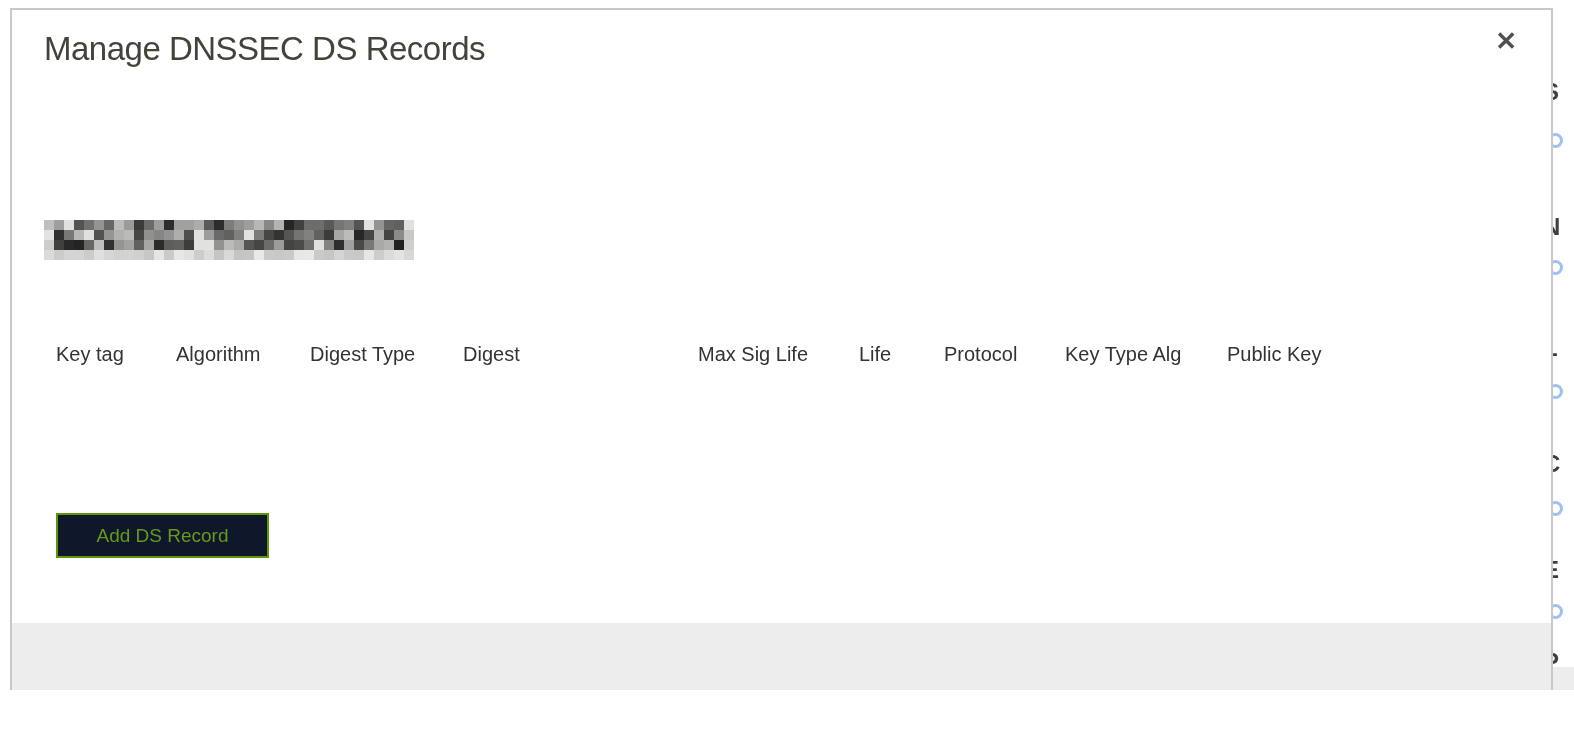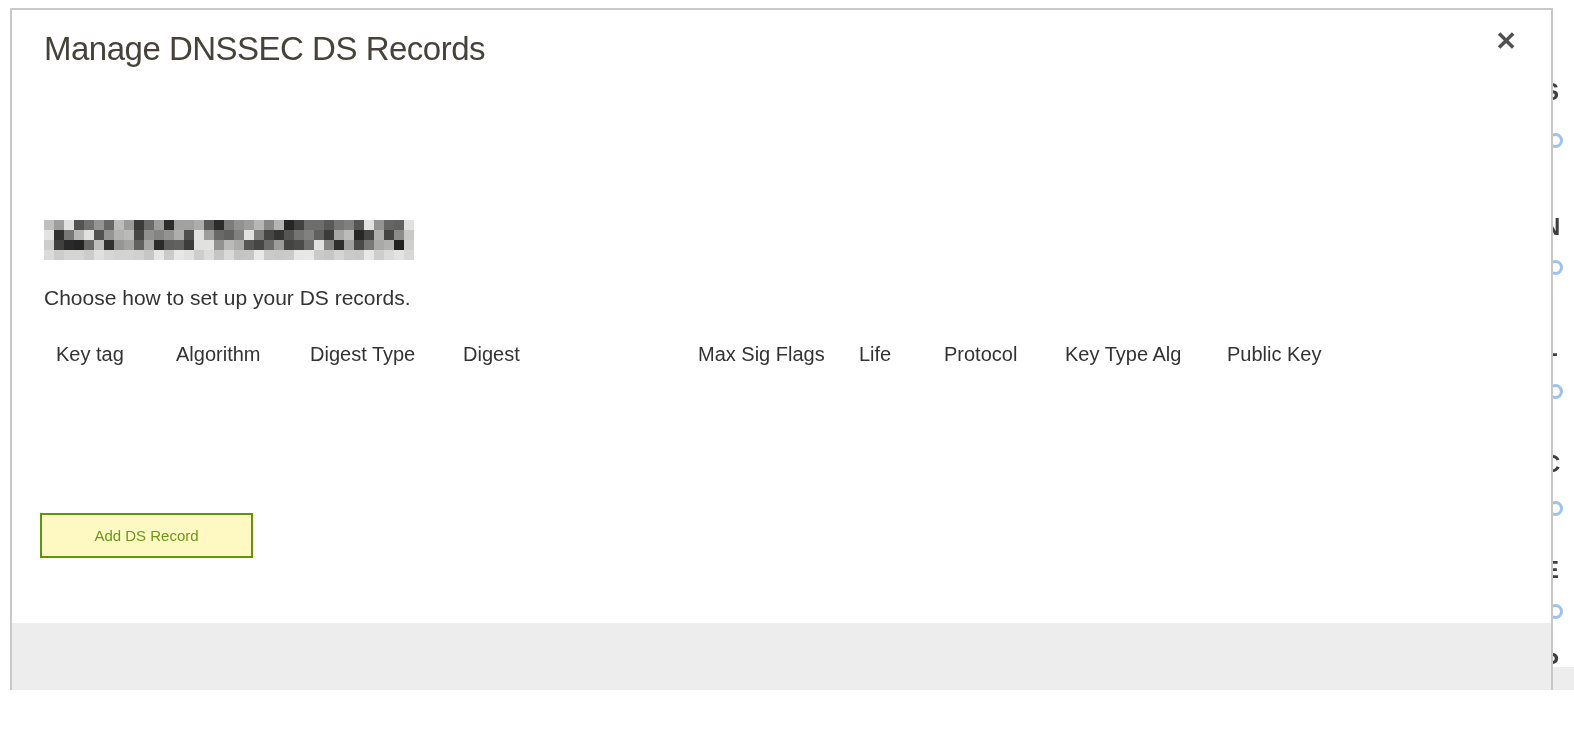--- a/index.html
+++ b/index.html
@@ -41,23 +41,23 @@
     overflow:hidden;white-space:nowrap;
   }
   table.ds td{padding:0 0 0 12px;overflow:hidden;white-space:nowrap;}
   table.ds tbody tr:nth-child(1){background:#f7f7f6;border-top:1px solid #e2e2e2;height:59px;}
   table.ds tbody tr:nth-child(2){background:#fff;border-bottom:2px solid #c9c9c9;height:62px;}
   td.struck{text-decoration:line-through;}
   td.action-cell{text-align:right;padding-right:20px;}
   a.undo-link{color:var(--link-blue);text-decoration:none;cursor:pointer;font-size:20px;}
   
   .add-btn{
-    position:absolute;left:28px;top:503px;width:213px;height:45px;
-    background:#fef9c3;border:2px solid var(--outline-green);color:#68991a;
-    font-size:15px;font-family:inherit;cursor:pointer;box-sizing:border-box;
+    position:absolute;left:44px;top:503px;width:213px;height:45px;
+    background:#0f172a;border:2px solid var(--outline-green);color:#68991a;
+    font-size:19px;font-family:inherit;cursor:pointer;box-sizing:border-box;
   }
   
   .footer{position:absolute;left:0;right:0;top:613px;bottom:0;background:var(--footer-gray);}
 </style>
 </head>
 <body>
 
 <div class="screen">
     <span class="bg-ring" style="top: 604px;"></span>
     <span class="bg-ring" style="top: 501px;"></span>
@@ -73,21 +73,20 @@
 
   <div class="bg-strip"></div>
   <div class="bg-gray"></div>
 
   <div class="modal">
     <div class="modal-title">Manage DNSSEC DS Records</div>
     <button class="close-btn">✕</button>
 
     <div class="redacted"><i style="background: rgb(191, 191, 189);"></i><i style="background: rgb(158, 158, 156);"></i><i style="background: rgb(225, 225, 223);"></i><i style="background: rgb(83, 83, 82);"></i><i style="background: rgb(112, 112, 111);"></i><i style="background: rgb(148, 148, 147);"></i><i style="background: rgb(103, 103, 102);"></i><i style="background: rgb(188, 188, 186);"></i><i style="background: rgb(155, 155, 153);"></i><i style="background: rgb(59, 59, 58);"></i><i style="background: rgb(107, 107, 106);"></i><i style="background: rgb(157, 157, 155);"></i><i style="background: rgb(45, 45, 45);"></i><i style="background: rgb(161, 161, 159);"></i><i style="background: rgb(161, 161, 159);"></i><i style="background: rgb(173, 173, 171);"></i><i style="background: rgb(90, 90, 89);"></i><i style="background: rgb(44, 44, 44);"></i><i style="background: rgb(124, 124, 123);"></i><i style="background: rgb(146, 146, 145);"></i><i style="background: rgb(157, 157, 155);"></i><i style="background: rgb(183, 183, 181);"></i><i style="background: rgb(136, 136, 135);"></i><i style="background: rgb(180, 180, 178);"></i><i style="background: rgb(38, 38, 38);"></i><i style="background: rgb(65, 65, 64);"></i><i style="background: rgb(109, 109, 108);"></i><i style="background: rgb(109, 109, 108);"></i><i style="background: rgb(89, 89, 88);"></i><i style="background: rgb(117, 117, 116);"></i><i style="background: rgb(128, 128, 127);"></i><i style="background: rgb(84, 84, 83);"></i><i style="background: rgb(225, 225, 223);"></i><i style="background: rgb(147, 147, 146);"></i><i style="background: rgb(101, 101, 100);"></i><i style="background: rgb(97, 97, 96);"></i><i style="background: rgb(225, 225, 223);"></i><i style="background: rgb(227, 227, 225);"></i><i style="background: rgb(49, 49, 49);"></i><i style="background: rgb(120, 120, 119);"></i><i style="background: rgb(184, 184, 182);"></i><i style="background: rgb(225, 225, 223);"></i><i style="background: rgb(82, 82, 81);"></i><i style="background: rgb(149, 149, 148);"></i><i style="background: rgb(178, 178, 176);"></i><i style="background: rgb(186, 186, 184);"></i><i style="background: rgb(70, 70, 69);"></i><i style="background: rgb(144, 144, 143);"></i><i style="background: rgb(133, 133, 132);"></i><i style="background: rgb(147, 147, 146);"></i><i style="background: rgb(174, 174, 172);"></i><i style="background: rgb(79, 79, 78);"></i><i style="background: rgb(225, 225, 223);"></i><i style="background: rgb(157, 157, 155);"></i><i style="background: rgb(105, 105, 104);"></i><i style="background: rgb(97, 97, 96);"></i><i style="background: rgb(128, 128, 127);"></i><i style="background: rgb(225, 225, 223);"></i><i style="background: rgb(123, 123, 122);"></i><i style="background: rgb(70, 70, 69);"></i><i style="background: rgb(52, 52, 51);"></i><i style="background: rgb(85, 85, 84);"></i><i style="background: rgb(116, 116, 115);"></i><i style="background: rgb(129, 129, 128);"></i><i style="background: rgb(97, 97, 96);"></i><i style="background: rgb(59, 59, 58);"></i><i style="background: rgb(167, 167, 165);"></i><i style="background: rgb(188, 188, 186);"></i><i style="background: rgb(39, 39, 39);"></i><i style="background: rgb(70, 70, 69);"></i><i style="background: rgb(175, 175, 173);"></i><i style="background: rgb(68, 68, 67);"></i><i style="background: rgb(139, 139, 138);"></i><i style="background: rgb(200, 200, 198);"></i><i style="background: rgb(205, 205, 203);"></i><i style="background: rgb(64, 64, 63);"></i><i style="background: rgb(41, 41, 41);"></i><i style="background: rgb(36, 36, 36);"></i><i style="background: rgb(103, 103, 102);"></i><i style="background: rgb(190, 190, 188);"></i><i style="background: rgb(49, 49, 49);"></i><i style="background: rgb(149, 149, 148);"></i><i style="background: rgb(162, 162, 160);"></i><i style="background: rgb(97, 97, 96);"></i><i style="background: rgb(166, 166, 164);"></i><i style="background: rgb(43, 43, 43);"></i><i style="background: rgb(93, 93, 92);"></i><i style="background: rgb(97, 97, 96);"></i><i style="background: rgb(61, 61, 60);"></i><i style="background: rgb(225, 225, 223);"></i><i style="background: rgb(225, 225, 223);"></i><i style="background: rgb(146, 146, 145);"></i><i style="background: rgb(186, 186, 184);"></i><i style="background: rgb(171, 171, 169);"></i><i style="background: rgb(86, 86, 85);"></i><i style="background: rgb(70, 70, 69);"></i><i style="background: rgb(108, 108, 107);"></i><i style="background: rgb(156, 156, 154);"></i><i style="background: rgb(68, 68, 67);"></i><i style="background: rgb(75, 75, 74);"></i><i style="background: rgb(112, 112, 111);"></i><i style="background: rgb(225, 225, 223);"></i><i style="background: rgb(132, 132, 131);"></i><i style="background: rgb(46, 46, 46);"></i><i style="background: rgb(160, 160, 158);"></i><i style="background: rgb(74, 74, 73);"></i><i style="background: rgb(120, 120, 119);"></i><i style="background: rgb(169, 169, 167);"></i><i style="background: rgb(177, 177, 175);"></i><i style="background: rgb(33, 33, 33);"></i><i style="background: rgb(207, 207, 205);"></i><i style="background: rgb(219, 219, 217);"></i><i style="background: rgb(204, 204, 202);"></i><i style="background: rgb(212, 212, 210);"></i><i style="background: rgb(212, 212, 210);"></i><i style="background: rgb(204, 204, 202);"></i><i style="background: rgb(224, 224, 222);"></i><i style="background: rgb(214, 214, 212);"></i><i style="background: rgb(210, 210, 208);"></i><i style="background: rgb(211, 211, 209);"></i><i style="background: rgb(208, 208, 206);"></i><i style="background: rgb(199, 199, 197);"></i><i style="background: rgb(230, 230, 228);"></i><i style="background: rgb(202, 202, 200);"></i><i style="background: rgb(231, 231, 229);"></i><i style="background: rgb(225, 225, 223);"></i><i style="background: rgb(205, 205, 203);"></i><i style="background: rgb(220, 220, 218);"></i><i style="background: rgb(197, 197, 195);"></i><i style="background: rgb(217, 217, 215);"></i><i style="background: rgb(196, 196, 194);"></i><i style="background: rgb(198, 198, 196);"></i><i style="background: rgb(233, 233, 231);"></i><i style="background: rgb(202, 202, 200);"></i><i style="background: rgb(200, 200, 198);"></i><i style="background: rgb(202, 202, 200);"></i><i style="background: rgb(231, 231, 229);"></i><i style="background: rgb(232, 232, 230);"></i><i style="background: rgb(202, 202, 200);"></i><i style="background: rgb(198, 198, 196);"></i><i style="background: rgb(212, 212, 210);"></i><i style="background: rgb(202, 202, 200);"></i><i style="background: rgb(200, 200, 198);"></i><i style="background: rgb(231, 231, 229);"></i><i style="background: rgb(205, 205, 203);"></i><i style="background: rgb(219, 219, 217);"></i><i style="background: rgb(227, 227, 225);"></i><i style="background: rgb(216, 216, 214);"></i></div>
 
-    <div class="instruction">Choose how to set up your DS records.</div>
 
     <div class="table-wrap">
       <table class="ds">
         <colgroup>
           <col style="width:120px">
             <col style="width:134px">
             <col style="width:153px">
           <col style="width:235px">
             <col style="width:161px">
             <col style="width:85px">
@@ -95,21 +94,21 @@
             <col style="width:162px">
             <col style="width:140px">
           <col style="width:147px">
         </colgroup>
         <thead>
             <tr>
               <th>Key tag</th>
               <th>Algorithm</th>
               <th>Digest Type</th>
               <th>Digest</th>
-              <th>Max Sig Flags</th>
+              <th>Max Sig Life</th>
               <th>Life</th>
               <th>Protocol</th>
               <th>Key Type Alg</th>
               <th>Public Key</th>
               <th></th>
             </tr>
           </thead>
         <tbody>
           </tbody>
       </table>

